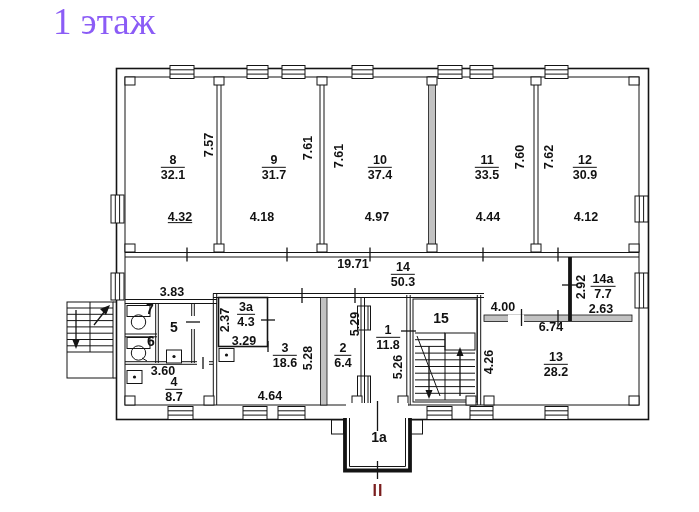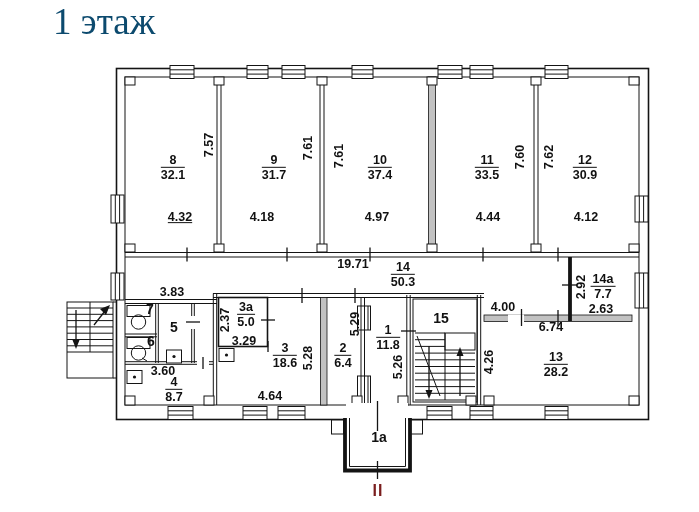--- a/index.html
+++ b/index.html
@@ -1,20 +1,20 @@
 <!DOCTYPE html>
 <html><head>
 <meta charset="utf-8">
 <style>
   html,body{margin:0;padding:0;background:#fff;}
   .plan{position:relative;width:699px;height:512px;background:#ffffff;overflow:hidden;
         font-family:"Liberation Sans",sans-serif;color:#111;}
   .plan svg{position:absolute;left:0;top:0;}
   .title{position:absolute;left:53px;top:0px;font-family:"Liberation Serif",serif;
-         font-size:37px;color:#0c4a6e;}
+         font-size:37px;color:#8b5cf6;}
   .lbl{position:absolute;transform:translate(-50%,-50%);font-weight:bold;font-size:12.5px;
        white-space:nowrap;line-height:1.1;text-align:center;}
   .vdim{transform:translate(-50%,-50%) rotate(-90deg);}
   .frac{display:inline-block;text-align:center;}
   .frac .num{display:block;border-bottom:1.5px solid #111;padding:0 2px;line-height:1.15;}
   .frac .den{display:block;line-height:1.2;}
   .roomnum{font-size:14px;}
   .entr{font-size:16px;color:#7a1e1e;letter-spacing:1px;}
   .t{stroke:#141414;stroke-width:1;fill:none;}
   .t2{stroke:#141414;stroke-width:1.6;fill:none;}
@@ -359,21 +359,21 @@
   <div class="lbl roomnum" style="left:151px;top:342px;">6</div>
   <div class="lbl" style="left:163px;top:372px;">3.60</div>
   <div class="lbl frac" style="left:174px;top:390px;">
     <span class="num">4</span>
     <span class="den">8.7</span>
   </div>
 
   <div class="lbl vdim" style="left:226px;top:320px;">2.37</div>
   <div class="lbl frac" style="left:246px;top:315px;">
     <span class="num">3а</span>
-    <span class="den">5.0</span>
+    <span class="den">4.3</span>
   </div>
   <div class="lbl" style="left:244px;top:342px;">3.29</div>
 
   <div class="lbl frac" style="left:285px;top:356px;">
     <span class="num">3</span>
     <span class="den">18.6</span>
   </div>
   <div class="lbl vdim" style="left:309px;top:358px;">5.28</div>
   <div class="lbl" style="left:270px;top:397px;">4.64</div>
 

